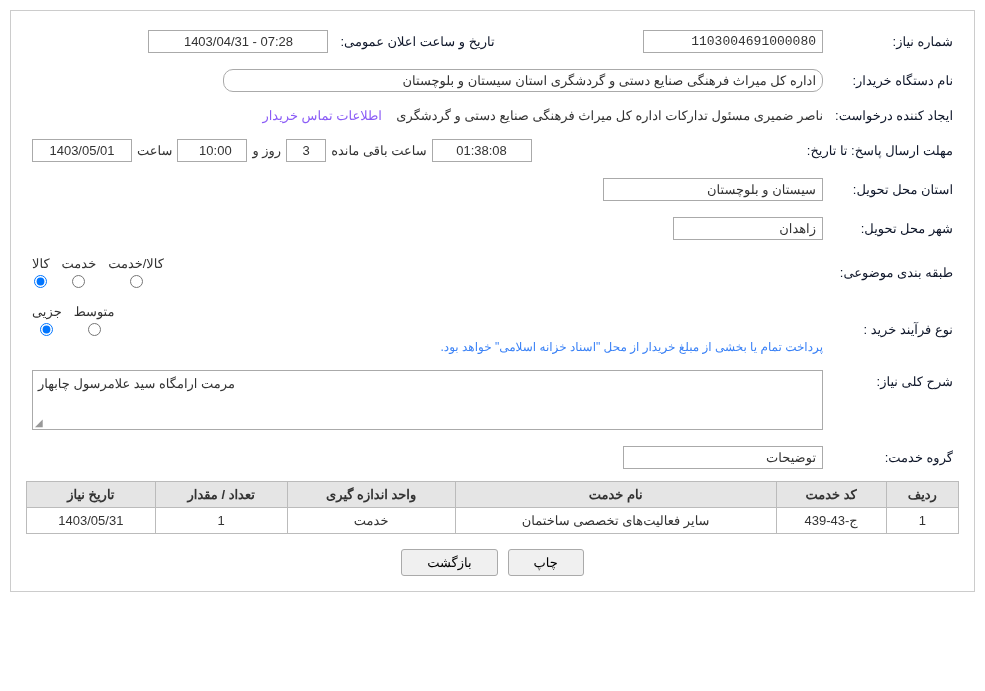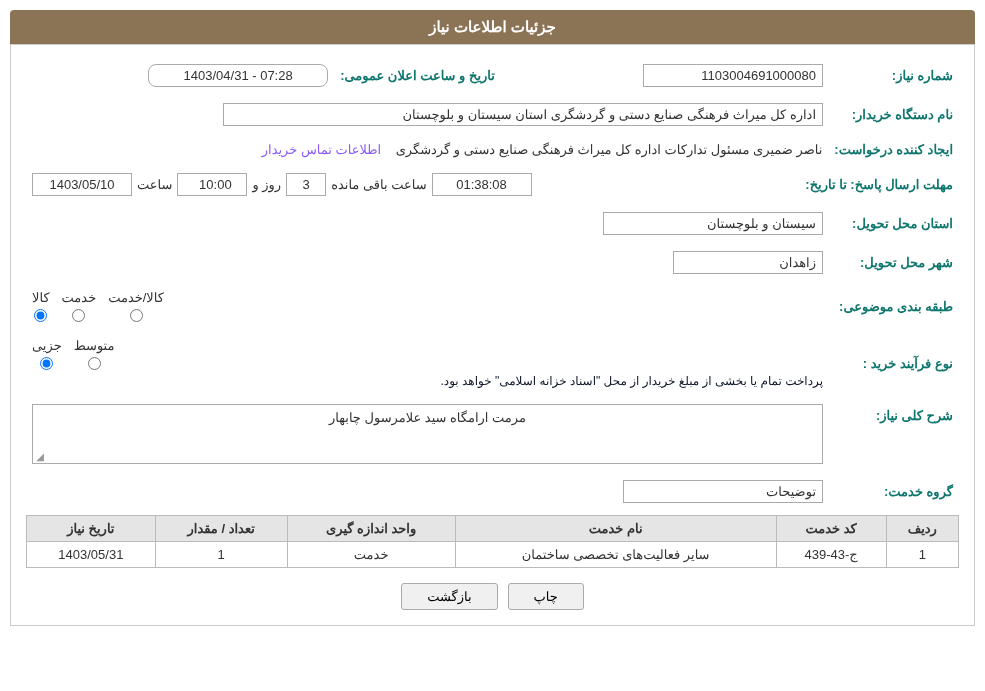--- a/index.html
+++ b/index.html
@@ -34,22 +34,22 @@
     .info-table {
       width: 100%;
       border-collapse: collapse;
       margin-bottom: 8px;
     }
     .info-table td {
       padding: 4px 6px;
       vertical-align: middle;
     }
     .label-cell {
-      color: #0f766e;
-      font-weight: bold;
+      color: #0f172a;
+      font-weight: normal;
       white-space: nowrap;
       text-align: right;
       width: 130px;
       margin-left: 32px;
     }
     .value-cell {
       text-align: right;
     }
     .input-box {
       border: 1px solid #aaa;
@@ -86,30 +86,30 @@
       align-items: center;
     }
     .radio-item {
       display: flex;
       align-items: center;
       gap: 4px;
       flex-direction: column;
     }
     .purchase-note {
       font-size: 12px;
-      color: #0f172a;
+      color: #3b82f6;
       text-align: right;
       margin-top: 2px;
     }
     .sharh-box {
       border: 1px solid #aaa;
       min-height: 60px;
       background: #fff;
       padding: 5px;
-      text-align: center;
+      text-align: left;
       position: relative;
     }
     .resize-handle {
       position: absolute;
       bottom: 2px;
       left: 2px;
       width: 10px;
       height: 10px;
       cursor: se-resize;
       color: #999;
@@ -163,45 +163,44 @@
       border: 1px solid #aaa;
       background: #f0f0f0;
       border-radius: 3px;
       font-family: Tahoma, Arial, sans-serif;
     }
   </style>
 </head>
 <body>
 
 <div class="page-wrapper">
-  <div class="page-header">جزئیات اطلاعات نیاز</div>
   <div class="main-container">
 
     <table class="info-table">
       <tbody>
           <tr>
         <td class="label-cell">شماره نیاز:</td>
         <td class="value-cell">
-          <span class="input-box" style="min-width:180px;">1103004691000080</span>
+          <span class="input-box" style="min-width:180px;font-family:Liberation Mono, monospace;">1103004691000080</span>
         </td>
         <td style="width:20px;"></td>
         <td class="label-cell" style="text-align:center;">تاریخ و ساعت اعلان عمومی:</td>
         <td>
-          <span class="input-box" style="min-width:180px; direction:ltr; text-align:center;border-radius:8px;">1403/04/31 - 07:28</span>
+          <span class="input-box" style="min-width:180px; direction:ltr; text-align:center;">1403/04/31 - 07:28</span>
         </td>
       </tr>
     </tbody>
       </table>
 
     <table class="info-table">
       <tbody>
           <tr>
         <td class="label-cell">نام دستگاه خریدار:</td>
         <td>
-          <span class="input-box" style="width:600px; display:block;">اداره کل میراث فرهنگی  صنایع دستی و گردشگری استان سیستان و بلوچستان</span>
+          <span class="input-box" style="width:600px; display:block;border-radius:10px;">اداره کل میراث فرهنگی  صنایع دستی و گردشگری استان سیستان و بلوچستان</span>
         </td>
       </tr>
     </tbody>
       </table>
 
     <table class="info-table">
       <tbody>
           <tr>
         <td class="label-cell">ایجاد کننده درخواست:</td>
         <td>
@@ -218,21 +217,21 @@
           <tr>
         <td class="label-cell">مهلت ارسال پاسخ: تا تاریخ:</td>
         <td>
           <div class="row-inline">
             <span class="input-box" style="min-width:100px; text-align:center;">01:38:08</span>
             <span>ساعت باقی مانده</span>
             <span class="input-box" style="min-width:40px; text-align:center;">3</span>
             <span>روز و</span>
             <span class="input-box" style="min-width:70px; text-align:center;padding-left:12px;">10:00</span>
             <span>ساعت</span>
-            <span class="input-box" style="min-width:100px; text-align:center;">1403/05/10</span>
+            <span class="input-box" style="min-width:100px; text-align:center;">1403/05/01</span>
           </div>
         </td>
       </tr>
     </tbody>
       </table>
 
     <table class="info-table">
       <tbody>
           <tr>
         <td class="label-cell">استان محل تحویل:</td>

